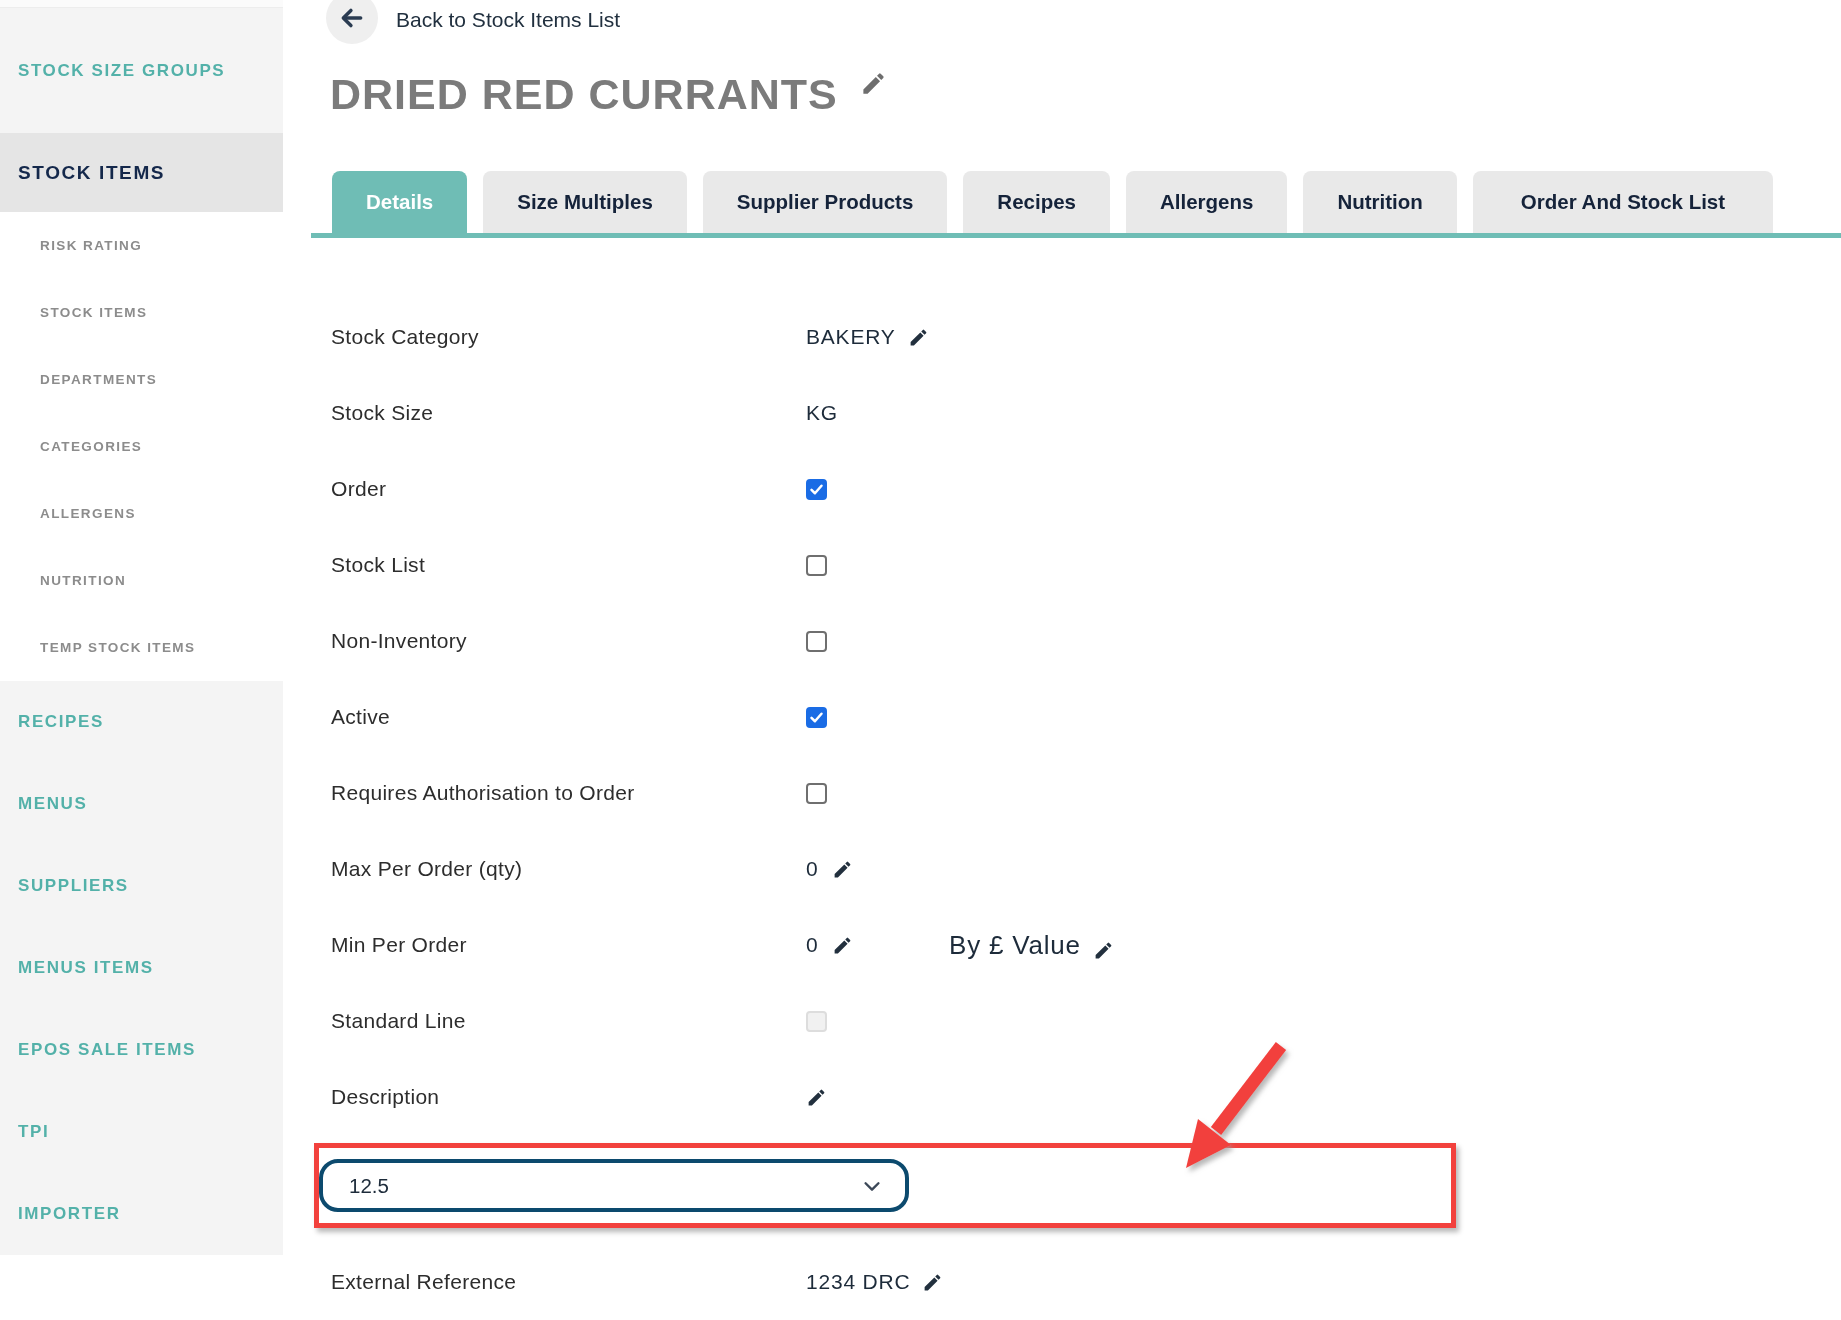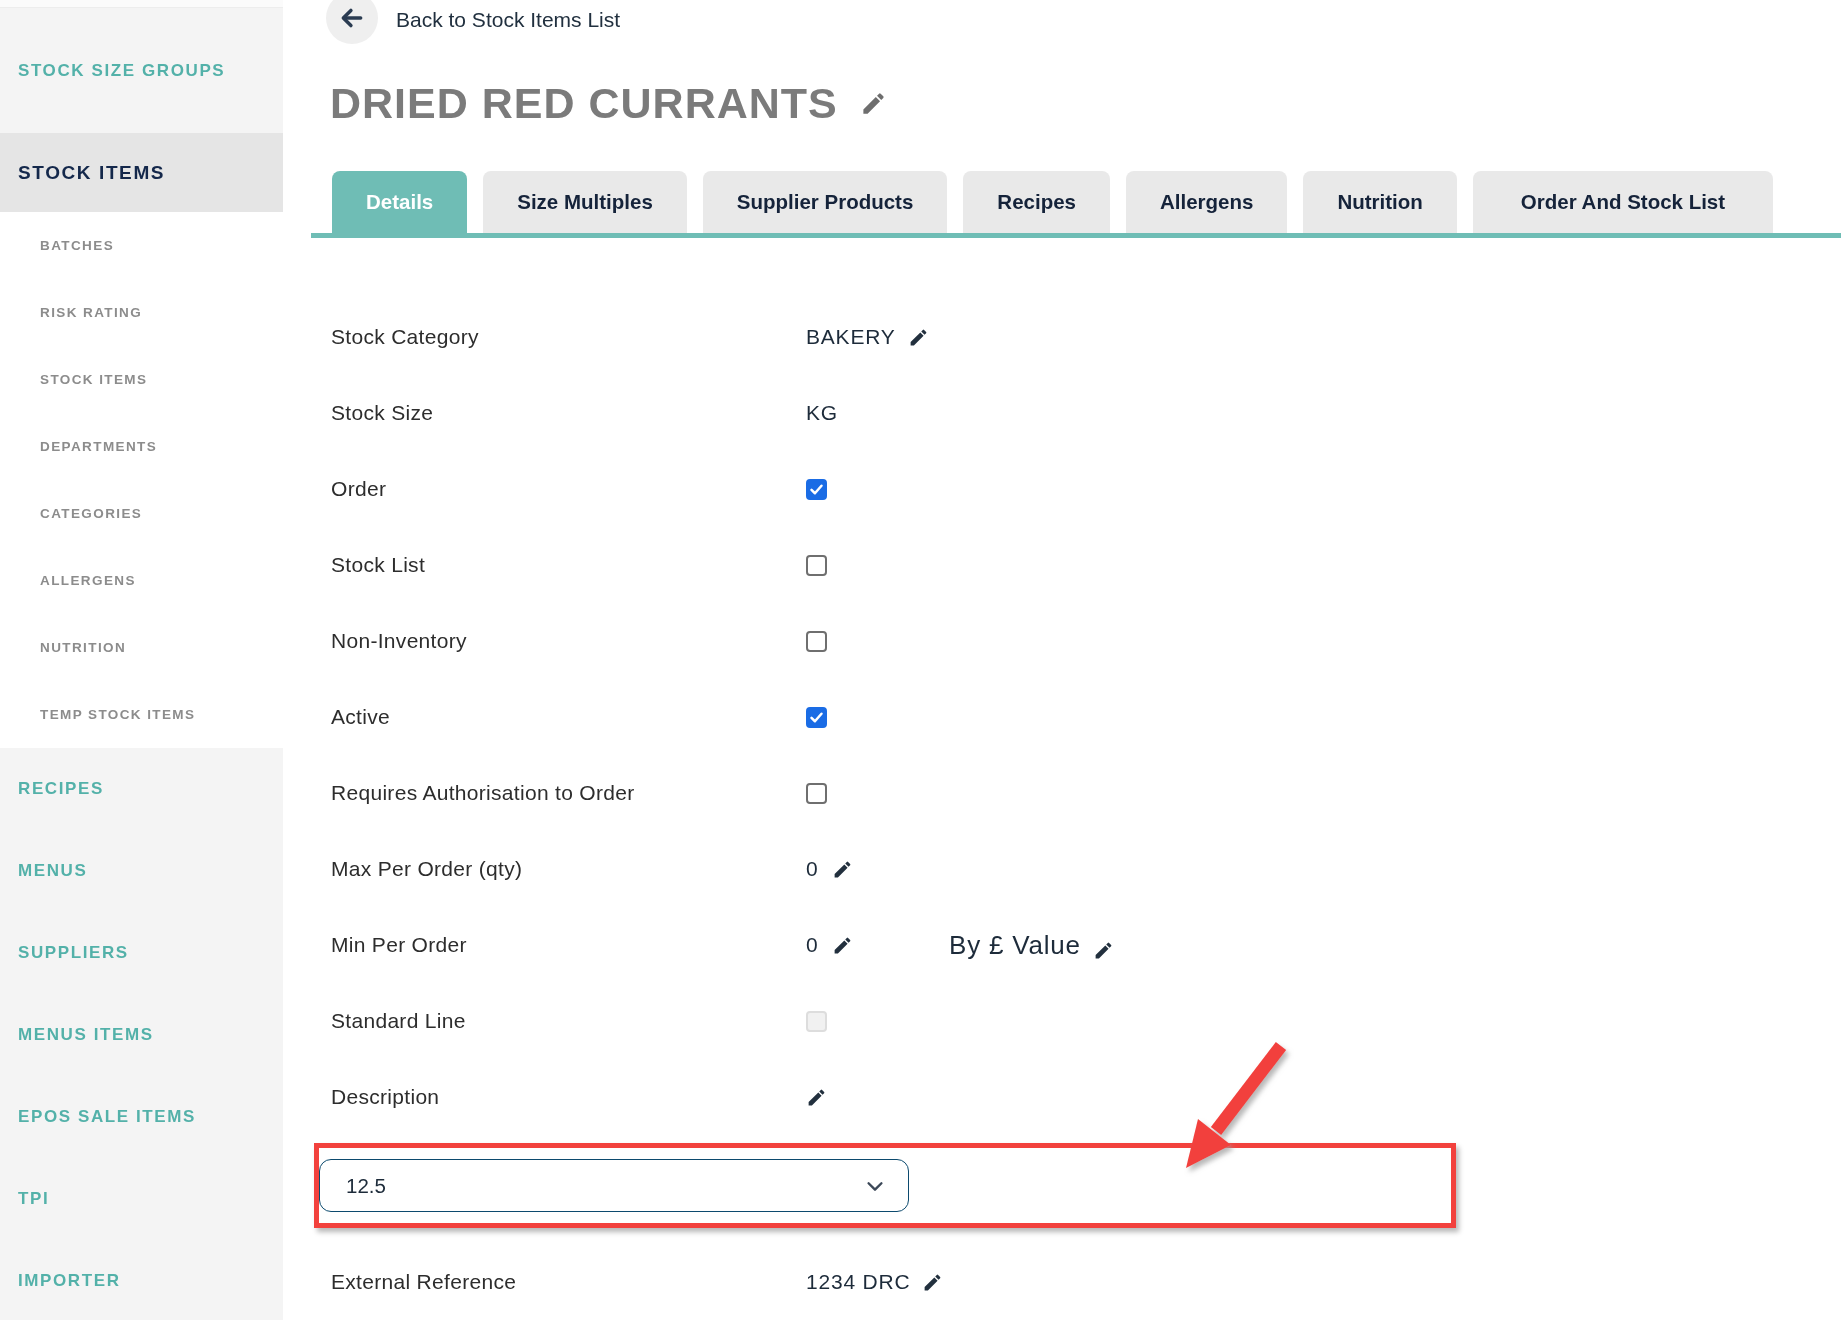--- a/index.html
+++ b/index.html
@@ -22,21 +22,21 @@
 
   
   .main { position:absolute; left:283px; top:0; width:1558px; height:1320px; }
 
   .back-btn { position:absolute; left:43px; top:-8px; width:52px; height:52px;
               border-radius:50%; background:#efefef; display:flex; align-items:center;
               justify-content:center; cursor:pointer; }
   .back-label { position:absolute; left:113px; top:8px; font-size:21px; color:#21303f; }
 
   .page-title { position:absolute; left:47px; top:70px; font-size:43px; font-weight:bold;
-                color:#7b7b7b; letter-spacing:1px; display:flex; align-items:center; gap:22px;margin-top:9px; }
+                color:#7b7b7b; letter-spacing:1px; display:flex; align-items:flex-start; gap:22px; }
   .page-title .pencil svg { width:27px; height:27px; }
 
   .tabs { position:absolute; left:49px; top:171px; display:flex; gap:16px; height:62px; }
   .tab { height:62px; display:flex; align-items:center; padding:0 34px;
          background:#e9e9e9; color:#15233a; font-size:20.5px; font-weight:bold;
          border-radius:8px 8px 0 0; cursor:pointer; white-space:nowrap;text-align:center; }
   .tab.active { background:#6fbdb5; color:#ffffff; }
   .tab-underline { position:absolute; left:28px; top:233px; width:1530px; height:5px;
                    background:#6fbdb5; }
 
@@ -58,44 +58,41 @@
         justify-content:center; }
   .cb.checked { background:#1a6ce5; border-color:#1a6ce5; }
   .cb.disabled { background:#f1f1f1; border-color:#dddddd; cursor:default; }
   .cb svg { width:15px; height:15px; }
 
   
   .vat-box { margin-top:8px; margin-left:-17px; width:1142px; height:85px;
              border:5px solid #f2413d; background:#ffffff; display:flex; align-items:center;
              box-shadow:3px 4px 5px rgba(0,0,0,0.28); }
   .vat-box .flabel { padding-left:14px; width:489px; }
-  .select { width:590px; height:53px; border:1px solid #0c4a6e; border-radius:12px;
+  .select { width:590px; height:53px; border:4px solid #0c4a6e; border-radius:19px;
             background:#ffffff; display:flex; align-items:center; padding:0 22px 0 26px;
             font-size:20.5px; color:#1d2b3a; cursor:pointer; position:relative; }
   .select .chev { margin-left:auto; display:flex; }
   .ext-row { margin-top:16px; }
 
   .annotation-svg { position:absolute; left:0; top:0; width:1841px; height:1320px;
                     pointer-events:none; }
 </style>
 </head>
 <body>
 
 <div class="stage">
 
   <nav class="sidebar">
     <div class="sb-strip"></div>
     <div class="sb-item sb-top">
       <span>STOCK SIZE GROUPS</span>
     </div>
     <div class="sb-item sb-active">
       <span>STOCK ITEMS</span>
-    </div>
-    <div class="sb-item sb-sub">
-      <span>BATCHES</span>
     </div>
     <div class="sb-item sb-sub">
       <span>RISK RATING</span>
     </div>
     <div class="sb-item sb-sub">
       <span>STOCK ITEMS</span>
     </div>
     <div class="sb-item sb-sub">
       <span>DEPARTMENTS</span>
     </div>

